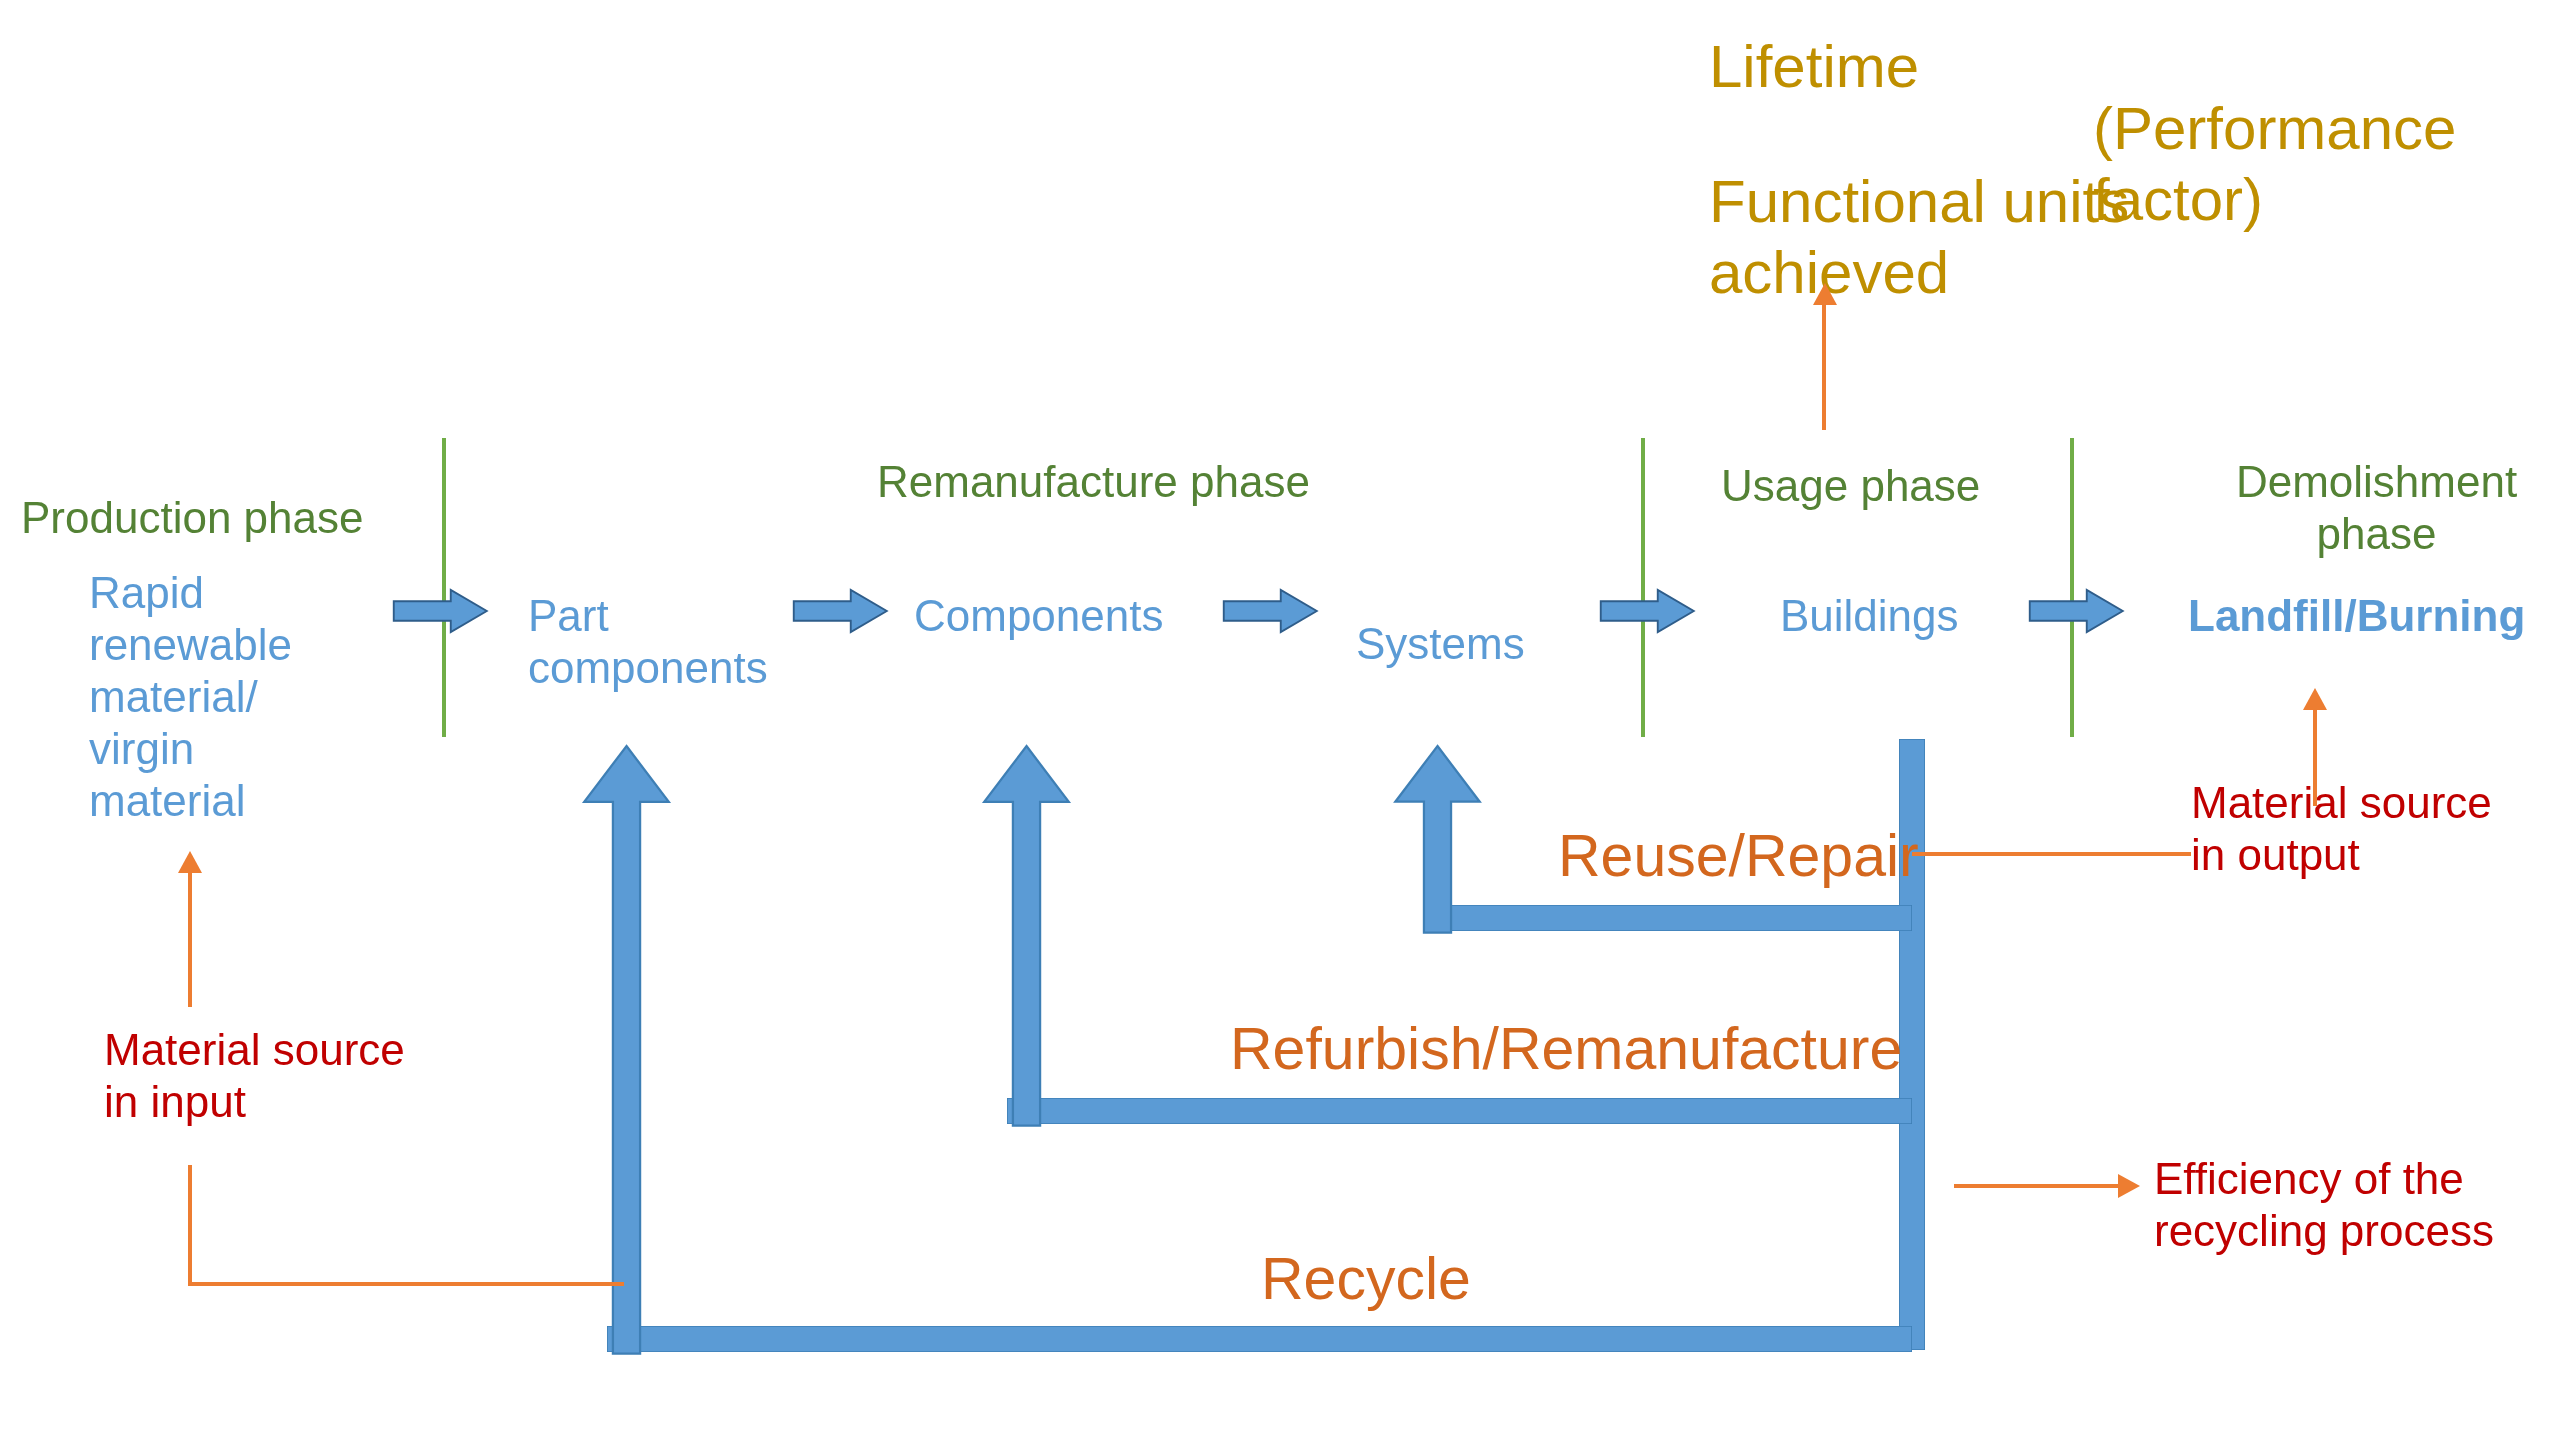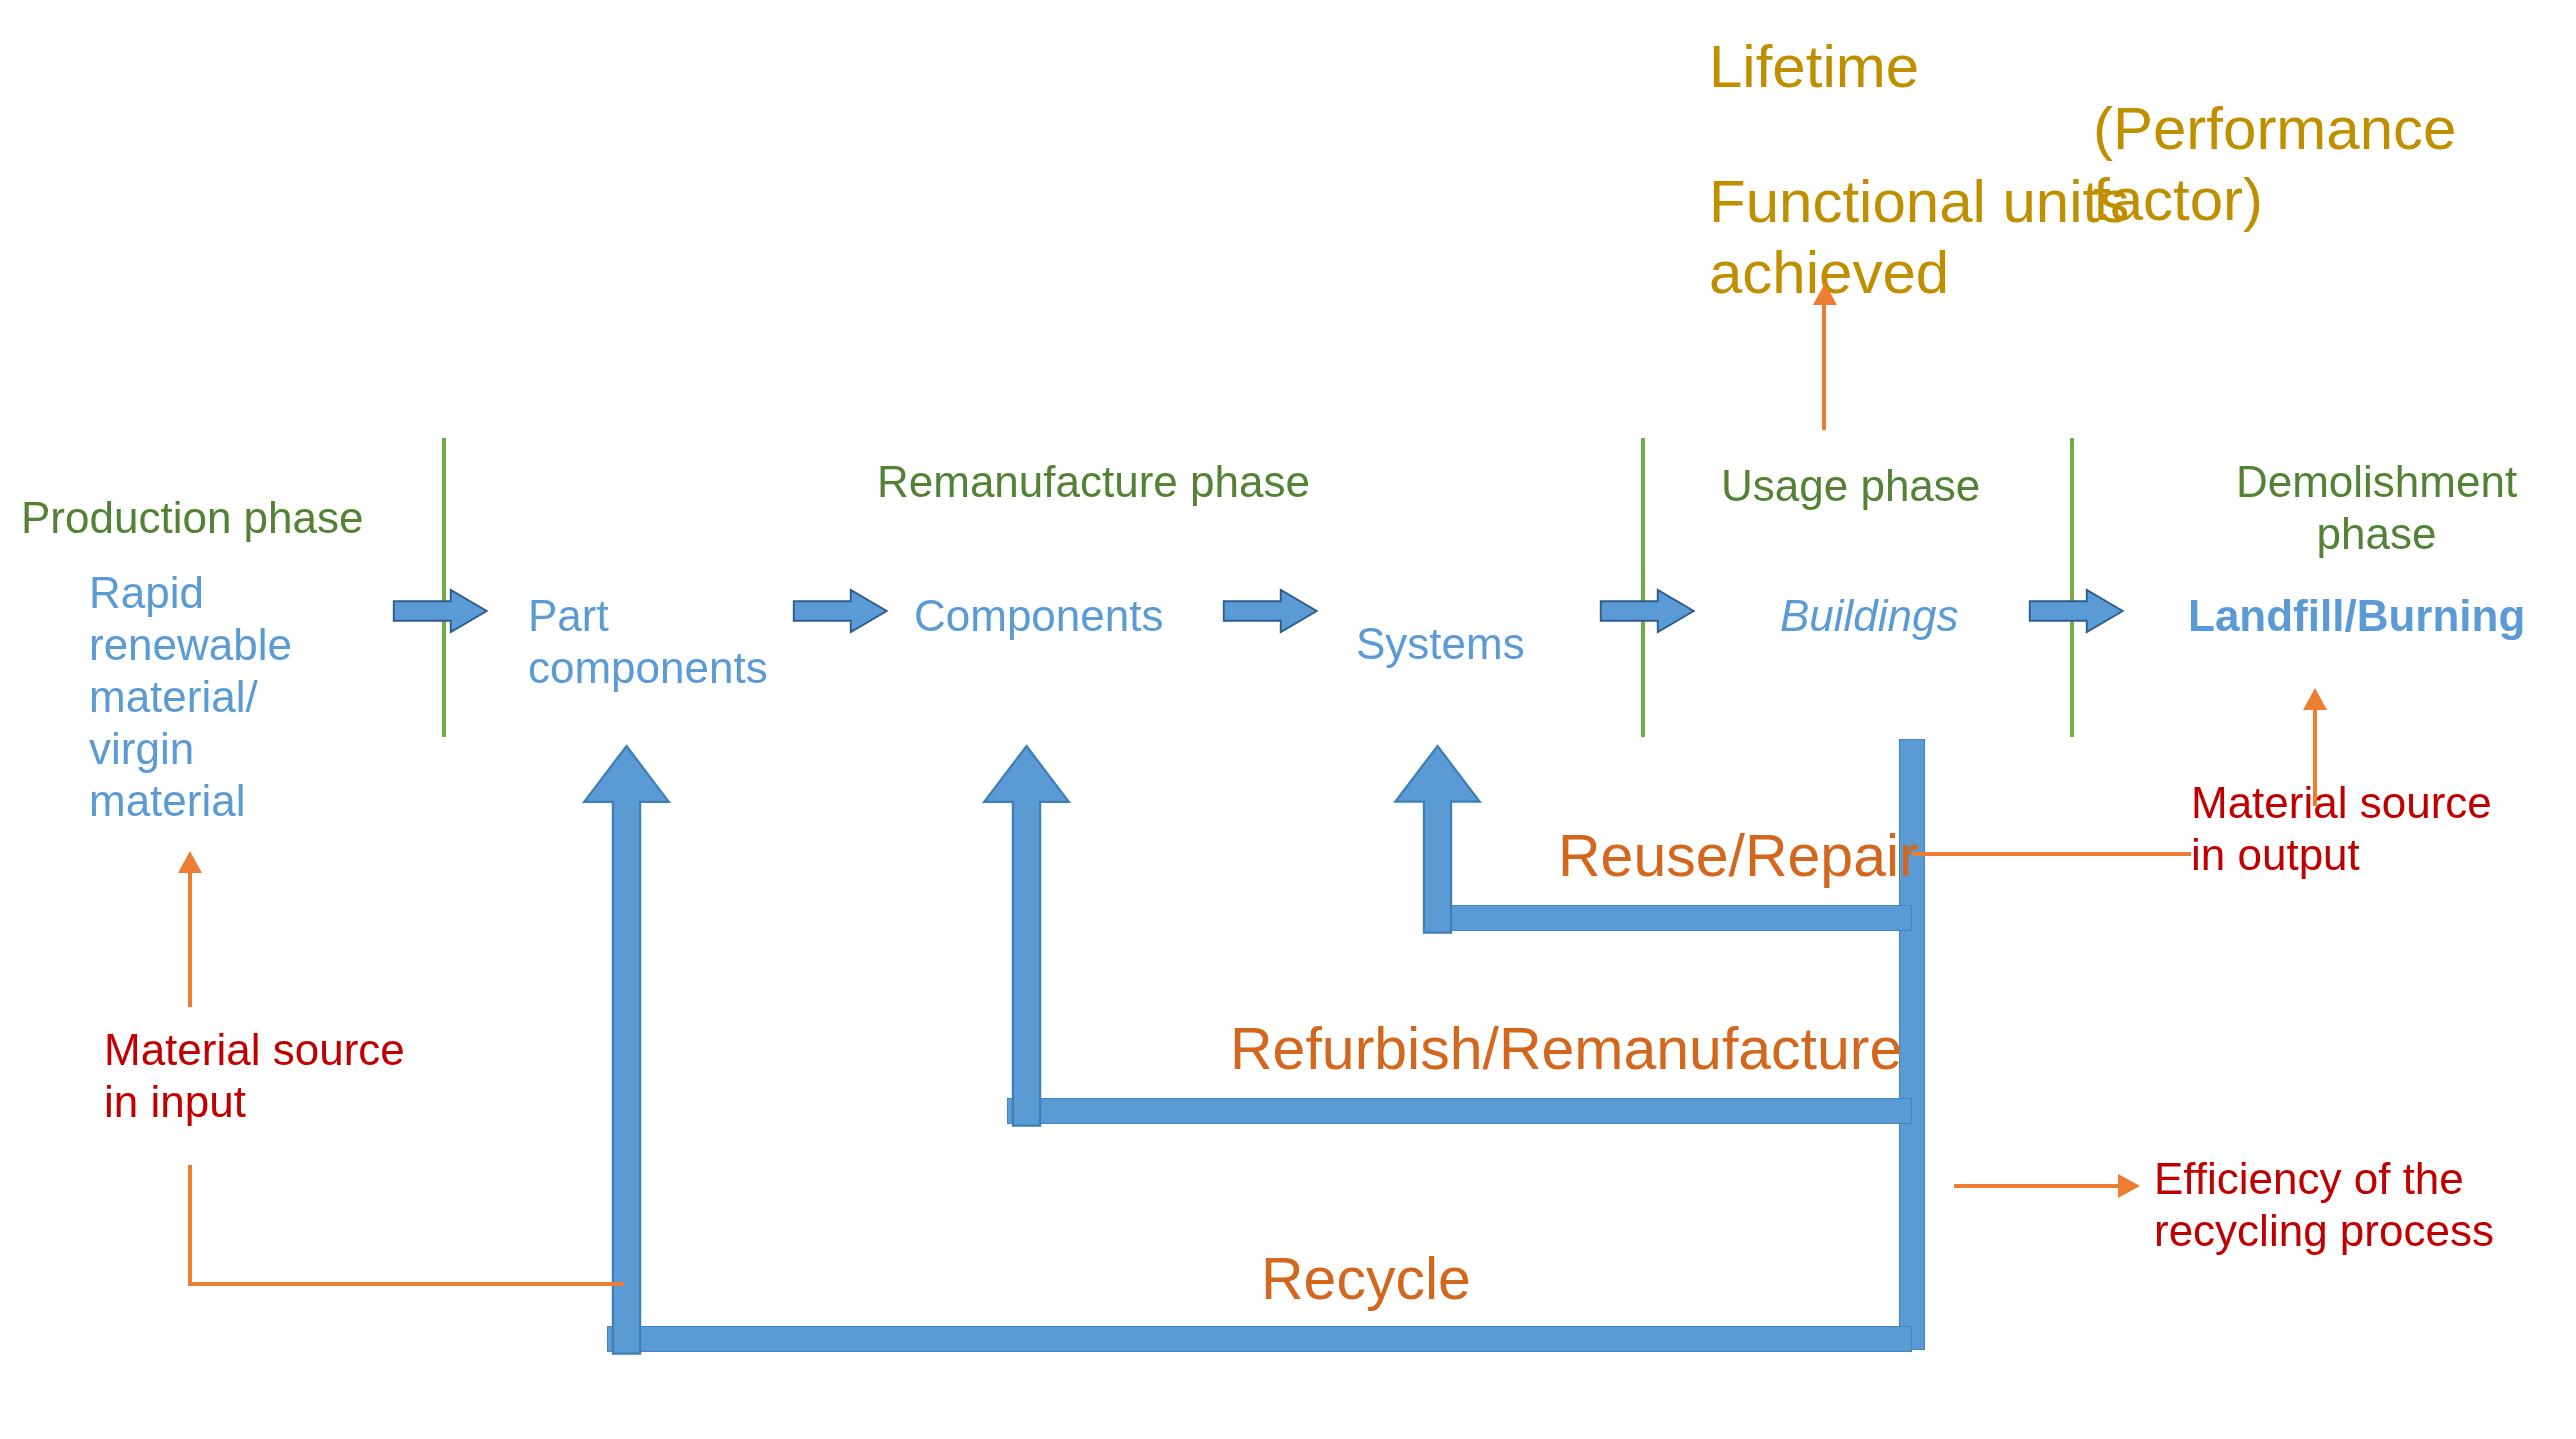--- a/index.html
+++ b/index.html
@@ -94,21 +94,21 @@
 virgin
 material</div>
 
   <div class="txt item-label" style="left:528px;top:590px;">Part
 components</div>
 
   <div class="txt item-label" style="left:914px;top:590px;">Components</div>
 
   <div class="txt item-label" style="left:1356px;top:590px;margin-top:28px;">Systems</div>
 
-  <div class="txt item-label" style="left:1780px;top:590px;font-style:italic;">Buildings</div>
+  <div class="txt item-label" style="left:1780px;top:590px;">Buildings</div>
 
   <div class="txt item-label" style="left:2188px;top:590px;font-weight:bold;">Landfill/Burning</div>
 
   <div class="flow-arrow" style="left:392px;top:587px;">
     <svg width="98" height="48" viewBox="0 0 130 64" aria-hidden="true">
       <path d="M2,19 L78,19 L78,4 L126,32 L78,60 L78,45 L2,45 Z" fill="#5B9BD5" stroke="#2F5D8A" stroke-width="2.5"></path>
     </svg>
   </div>
 
   <div class="flow-arrow" style="left:792px;top:587px;">

